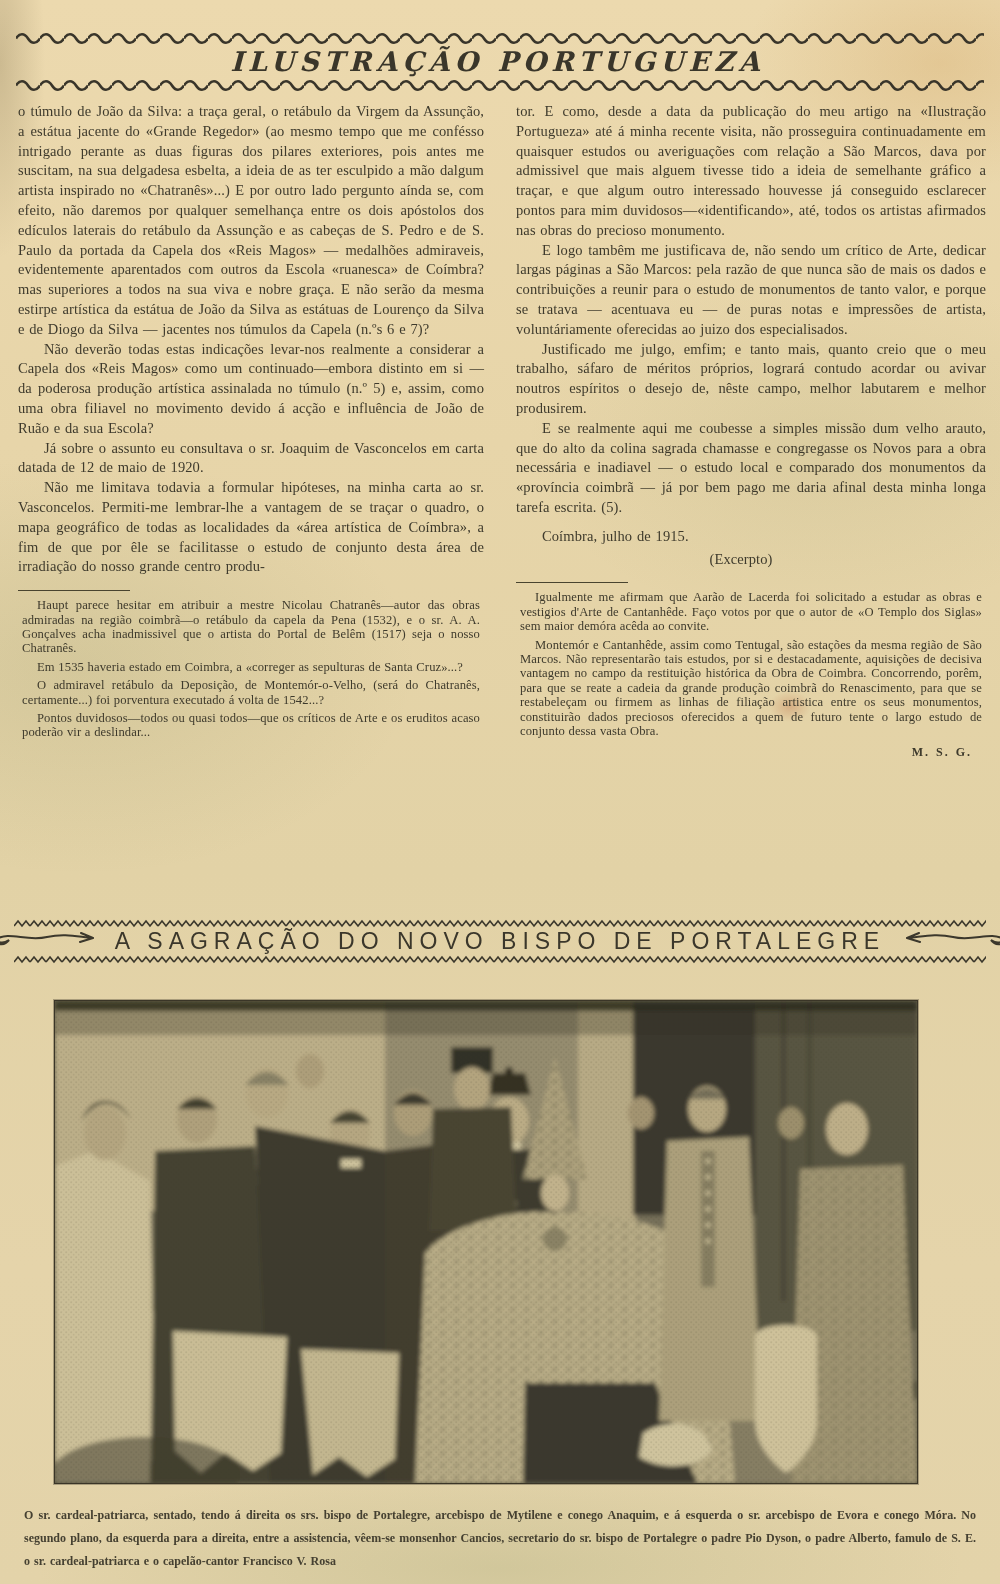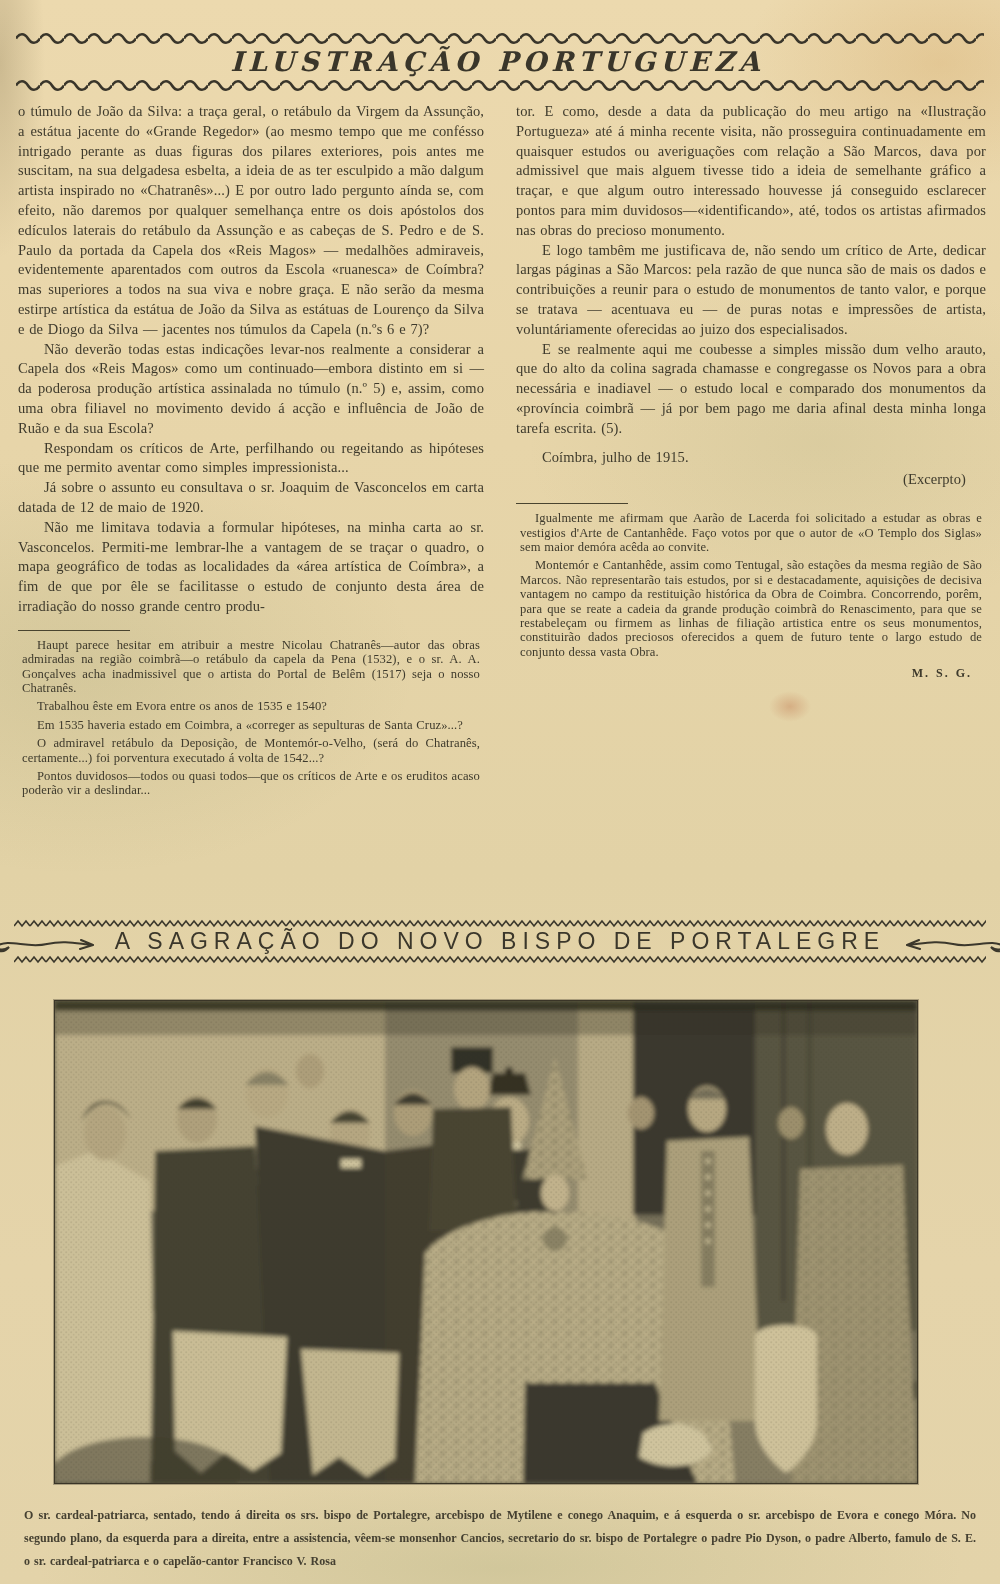--- a/index.html
+++ b/index.html
@@ -29,24 +29,24 @@
     font-size:14.5px;line-height:19.8px;word-spacing:1px;letter-spacing:0.1px;
   }
   .col-left{left:18px;width:466px;}
   .col-right{left:516px;width:470px;}
   .col p.body{margin:0;text-indent:26px;}
   .col p.body.cont{text-indent:0;}
   .fn-sep{border:none;border-top:1.6px solid #49442f;width:112px;margin:13px 0 7px 0;}
   .footnotes{font-size:12.6px;line-height:14.4px;word-spacing:0.4px;}
   .footnotes p{margin:4px;text-indent:15px;}
   .dateline{margin:9px 0 0 0;text-indent:26px;}
-  .excerpt{text-align:right;margin:3px 20px 0 0;}
+  .excerpt{text-align:center;margin:3px 20px 0 0;}
   .initials{text-align:right;margin:5px 14px 0 0;font-size:12px;letter-spacing:2px;font-weight:bold;}
   .section-head{position:absolute;left:14px;right:14px;top:919px;}
-  .section-title-row{display:flex;align-items:flex-end;justify-content:center;gap:16px;margin:0;}
+  .section-title-row{display:flex;align-items:flex-start;justify-content:center;gap:16px;margin:0;}
   .section-title{
     font-family:"Liberation Sans", sans-serif;font-weight:normal;
     font-size:23px;letter-spacing:6px;margin:0;color:#3b372b;white-space:nowrap;
   }
   .flourish{flex:0 0 auto;}
   .flourish.right{transform:scaleX(-1);}
   .photo{
     position:absolute;top:1000px;left:54px;width:862px;height:482px;
     border:1px solid #3a3527;box-shadow:0 0 0 1px rgba(60,55,40,0.35);
     background:#6e6852;
@@ -81,36 +81,35 @@
     </svg>
     <div class="masthead-title">Ilustração Portugueza</div>
     <svg class="rule" height="13">
       <rect width="100%" height="13" fill="url(#wavePat)"></rect>
     </svg>
   </header>
 
   <section class="col col-left">
     <p class="body cont">o túmulo de João da Silva: a traça geral, o retábulo da Virgem da Assunção, a estátua jacente do «Grande Regedor» (ao mesmo tempo que me confésso intrigado perante as duas figuras dos pilares exteriores, pois antes me suscitam, na sua delgadesa esbelta, a ideia de as ter esculpido a mão dalgum artista inspirado no «Chatranês»...) E por outro lado pergunto aínda se, com efeito, não daremos por qualquer semelhança entre os dois apóstolos dos edículos laterais do retábulo da Assunção e as cabeças de S. Pedro e de S. Paulo da portada da Capela dos «Reis Magos» — medalhões admiraveis, evidentemente aparentados com outros da Escola «ruanesca» de Coímbra? mas superiores a todos na sua viva e nobre graça. E não serão da mesma estirpe artística da estátua de João da Silva as estátuas de Lourenço da Silva e de Diogo da Silva — jacentes nos túmulos da Capela (n.ºs 6 e 7)?</p>
     <p class="body">Não deverão todas estas indicações levar-nos realmente a considerar a Capela dos «Reis Magos» como um continuado—embora distinto em si — da poderosa produção artística assinalada no túmulo (n.º 5) e, assim, como uma obra filiavel no movimento devido á acção e influência de João de Ruão e da sua Escola?</p>
-    <p class="body">Respondam os críticos de Arte, perfilhando ou regeitando as hipóteses que me permito aventar como simples impressionista...</p>
     <p class="body">Já sobre o assunto eu consultava o sr. Joaquim de Vasconcelos em carta datada de 12 de maio de 1920.</p>
     <p class="body">Não me limitava todavia a formular hipóteses, na minha carta ao sr. Vasconcelos. Permiti-me lembrar-lhe a vantagem de se traçar o quadro, o mapa geográfico de todas as localidades da «área artística de Coímbra», a fim de que por êle se facilitasse o estudo de conjunto desta área de irradiação do nosso grande centro produ-</p>
     <div class="fn-sep"></div>
     <div class="footnotes">
       <p>Haupt parece hesitar em atribuir a mestre Nicolau Chatranês—autor das obras admiradas na região coimbrã—o retábulo da capela da Pena (1532), e o sr. A. A. Gonçalves acha inadmissivel que o artista do Portal de Belêm (1517) seja o nosso Chatranês.</p>
-      <p>Trabalhou êste em Evora entre os anos de 1535 e 1540?</p>
       <p>Em 1535 haveria estado em Coimbra, a «correger as sepulturas de Santa Cruz»...?</p>
       <p>O admiravel retábulo da Deposição, de Montemór-o-Velho, (será do Chatranês, certamente...) foi porventura executado á volta de 1542...?</p>
       <p>Pontos duvidosos—todos ou quasi todos—que os críticos de Arte e os eruditos acaso poderão vir a deslindar...</p>
     </div>
   </section>
 
   <section class="col col-right">
     <p class="body cont">tor. E como, desde a data da publicação do meu artigo na «Ilustração Portugueza» até á minha recente visita, não prosseguira continuadamente em quaisquer estudos ou averiguações com relação a São Marcos, dava por admissivel que mais alguem tivesse tido a ideia de semelhante gráfico a traçar, e que algum outro interessado houvesse já conseguido esclarecer pontos para mim duvidosos—«identificando», até, todos os artistas afirmados nas obras do precioso monumento.</p>
     <p class="body">E logo tambêm me justificava de, não sendo um crítico de Arte, dedicar largas páginas a São Marcos: pela razão de que nunca são de mais os dados e contribuições a reunir para o estudo de monumentos de tanto valor, e porque se tratava — acentuava eu — de puras notas e impressões de artista, voluntáriamente oferecidas ao juizo dos especialisados.</p>
+    <p class="body">Justificado me julgo, emfim; e tanto mais, quanto creio que o meu trabalho, sáfaro de méritos próprios, logrará contudo acordar ou avivar noutros espíritos o desejo de, nêste campo, melhor labutarem e melhor produsirem.</p>
     <p class="body">E se realmente aqui me coubesse a simples missão dum velho arauto, que do alto da colina sagrada chamasse e congregasse os Novos para a obra necessária e inadiavel — o estudo local e comparado dos monumentos da «província coimbrã — já por bem pago me daria afinal desta minha longa tarefa escrita. (5).</p>
     <p class="dateline">Coímbra, julho de 1915.</p>
     <p class="excerpt">(Excerpto)</p>
     <div class="fn-sep"></div>
     <div class="footnotes">
       <p>Igualmente me afirmam que Aarão de Lacerda foi solicitado a estudar as obras e vestigios d'Arte de Cantanhêde. Faço votos por que o autor de «O Templo dos Siglas» sem maior demóra acêda ao convite.</p>
       <p>Montemór e Cantanhêde, assim como Tentugal, são estações da mesma região de São Marcos. Não representarão tais estudos, por si e destacadamente, aquisições de decisiva vantagem no campo da restituição histórica da Obra de Coimbra. Concorrendo, porêm, para que se reate a cadeia da grande produção coimbrã do Renascimento, para que se restabeleçam ou firmem as linhas de filiação artistica entre os seus monumentos, constituirão dados preciosos oferecidos a quem de futuro tente o largo estudo de conjunto dessa vasta Obra.</p>
     </div>
     <p class="initials">M. S. G.</p>
   </section>

